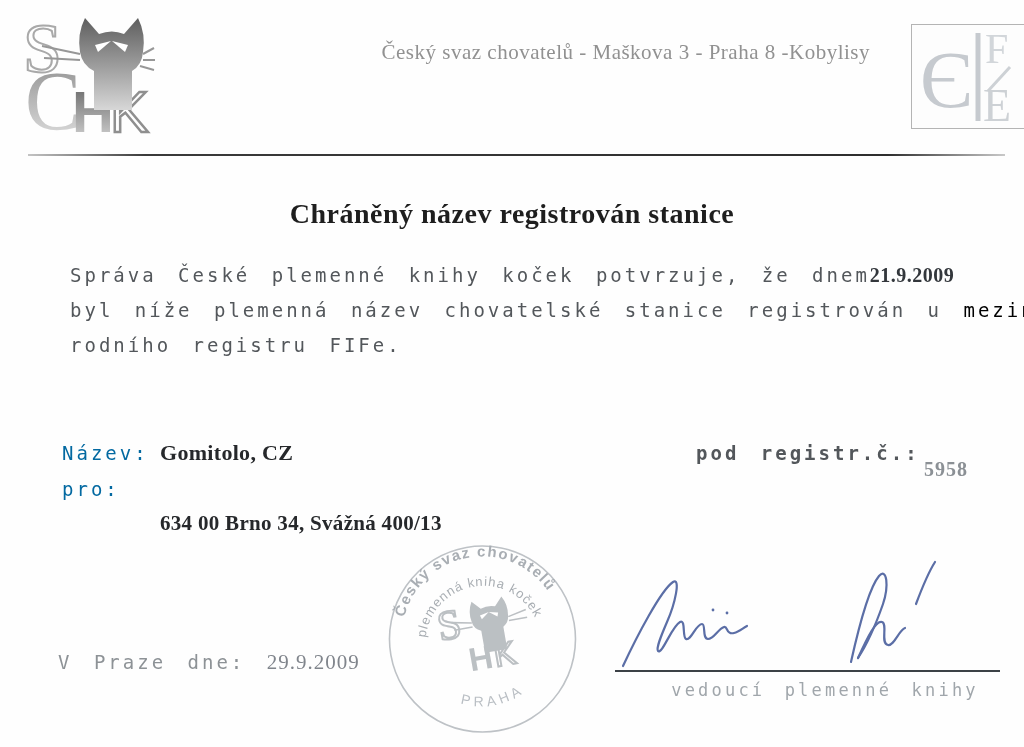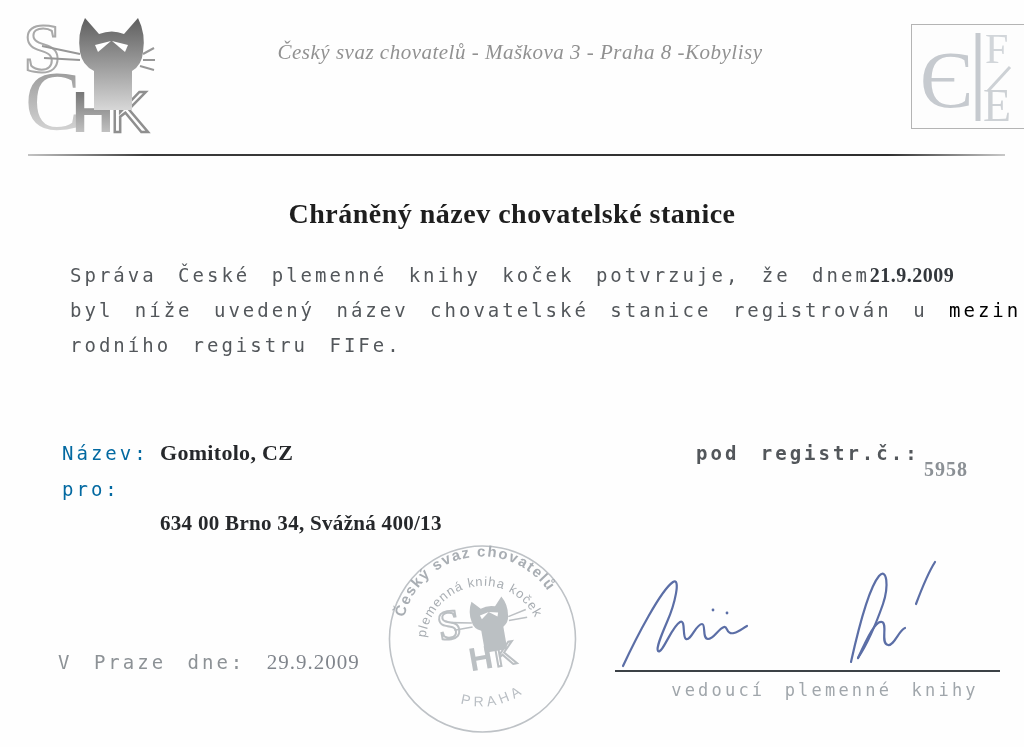--- a/index.html
+++ b/index.html
@@ -2,21 +2,21 @@
 <html><head>
 <meta charset="utf-8">
 <style>
   html,body{margin:0;padding:0;background:#ffffff;}
   .page{
     position:relative;width:1024px;height:747px;background:#fefefe;
     overflow:hidden;font-family:"Liberation Serif",serif;
   }
   
   .logo-left{position:absolute;left:22px;top:12px;width:134px;height:128px;}
-  .letterhead{position:absolute;left:170px;top:40px;width:700px;text-align:center;font-style:italic;}
+  .letterhead{position:absolute;left:170px;top:40px;width:700px;text-align:right;}
   .org-line{font-size:21px;color:#919191;letter-spacing:.5px;}
   .dept-line{margin-top:13px;font-size:21px;font-weight:bold;color:#3c3c3c;letter-spacing:.5px;}
   .fife-box{position:absolute;left:911px;top:24px;width:118px;height:103px;
     border:1px solid #b4b4b4;border-right:none;background:#fdfdfd;}
   .divider{position:absolute;left:28px;top:154px;width:977px;height:2px;
     background:linear-gradient(to right,#c4c4c4,#3a3a3a 12%,#2e2e2e 88%,#c9c9c9);}
   
   .title{position:absolute;left:0;top:198px;width:100%;margin:0;text-align:center;
     font-size:28px;font-weight:bold;color:#1e1e1e;letter-spacing:.5px;}
   
@@ -97,25 +97,25 @@
       <text x="8" y="82" font-family="Liberation Serif, serif" font-size="80" fill="#c6cacf">Є</text>
       <line x1="66" y1="8" x2="66" y2="96" stroke="#c6cacf" stroke-width="5"></line>
       <text x="73" y="38" font-family="Liberation Serif, serif" font-size="42" fill="#d2d6da">F</text>
       <line x1="98" y1="42" x2="76" y2="66" stroke="#cdd1d5" stroke-width="3"></line>
       <text x="71" y="96" font-family="Liberation Serif, serif" font-size="46" fill="#cdd1d5">E</text>
     </svg>
   </div>
 
   <div class="divider"></div>
 
-  <h1 class="title">Chráněný název chovatelské stanice</h1>
+  <h1 class="title">Chráněný název registrován stanice</h1>
 
   <div class="paragraph">
     <div class="pline"><span>Správa České plemenné knihy koček potvrzuje, že dnem</span><span class="bold-date">21.9.2009</span></div>
-    <div class="pline"><span>byl níže uvedený název chovatelské stanice registrován u </span><span class="fade-text">mezin</span></div>
+    <div class="pline"><span>byl níže plemenná název chovatelské stanice registrován u </span><span class="fade-text">mezin</span></div>
     <div class="pline">rodního registru FIFe.</div>
   </div>
 
   <div class="row row-name">
     <span class="f-label lbl-name">Název:</span>
     <span class="f-value">Gomitolo, CZ</span>
     <span class="f-label dark lbl-reg">pod registr.č.:</span>
     <span class="f-value reg-value">5958</span>
   </div>
   <div class="row row-pro">

